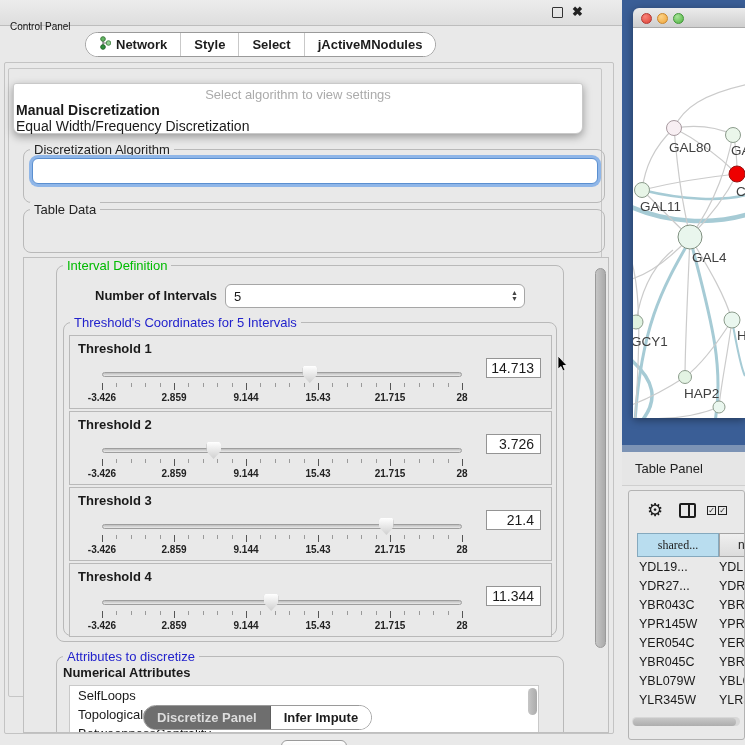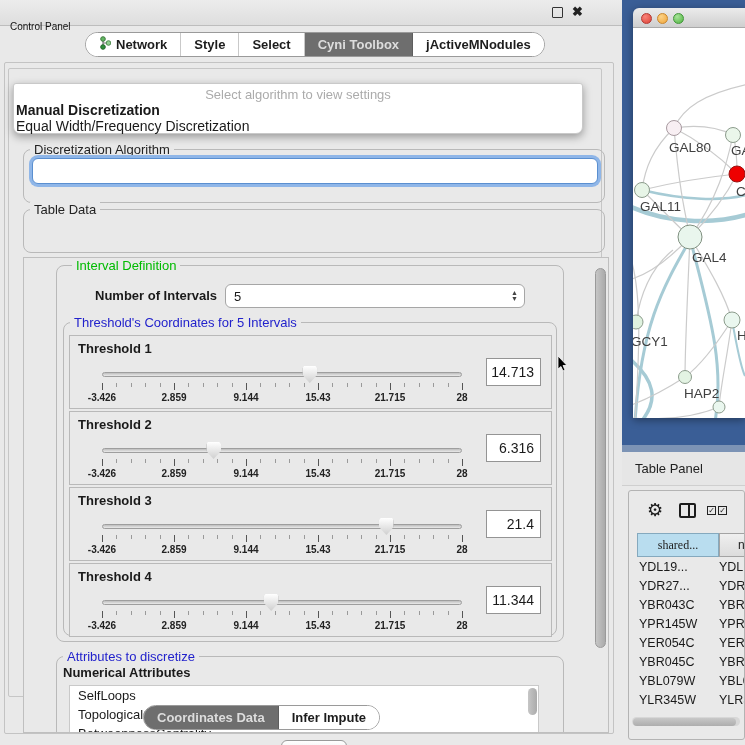--- a/index.html
+++ b/index.html
@@ -25,21 +25,21 @@
   .seg.sel { background:var(--selected-tab-bg); color:#DDD; border-right-color:#5e5e5e; }
 
   .outer2 { position:absolute; left:4px; top:62px; width:610px; height:672px;
     border:1px solid #C3C3C3; border-radius:2px; }
   .inner-panel { position:absolute; left:8px; top:68px; width:594px; height:629px;
     border:1px solid #C6C6C6; border-radius:2px; background:#E9E9E9; }
 
   .group { position:absolute; border:1px solid #B9B9B9; border-radius:8px; }
   .legend { position:absolute; top:-8px; left:6px; background:#E9E9E9; padding:0 4px;
     font-size:13px; color:#222; white-space:nowrap; }
-  .legend.green { color:var(--group-title-green);margin-left:9px; }
+  .legend.green { color:var(--group-title-green); }
   .legend.blue  { color:var(--group-title-blue); }
 
   .algo-group  { left:14px; top:80px; width:582px; height:54px; }
   .algo-combo  { position:absolute; left:8px; top:8px; width:566px; height:26px;
     background:#fff; border:1.5px solid #5A8FD0; border-radius:6px;
     box-shadow:0 0 0 3px var(--focus-ring); }
 
   .popup { position:absolute; left:13px; top:83px; width:570px; height:51px; z-index:6;
     background:#fff; border:1px solid #C9C9C9; border-radius:3px 3px 7px 7px;
     box-shadow:0 3px 9px rgba(0,0,0,.35); }
@@ -73,21 +73,21 @@
   .thumb { position:absolute; width:15px; height:17px; top:-6px; transform:translateX(-50%);
     background:linear-gradient(#FFFFFF,#CFCFCF);
     clip-path:polygon(12% 0,88% 0,100% 14%,100% 52%,50% 100%,0 52%,0 14%);
     filter:drop-shadow(0 0 1px #777); }
   .ticks { position:absolute; left:0; right:0; top:11px; height:8px; }
   .tick { position:absolute; width:1px; height:4px; background:#9a9a9a; }
   .tick.major { height:7px; background:#555; }
   .ticklabels { position:absolute; left:0; right:0; top:20px; height:11px; }
   .ticklabels span { position:absolute; transform:translateX(-50%); font-size:10px;
     font-weight:bold; color:#222; white-space:nowrap; }
-  .valbox { position:absolute; right:10px; top:22px; width:55px; height:28px;
+  .valbox { position:absolute; right:10px; top:22px; width:55px; height:20px;
     background:#fff; border:1px solid #949494; display:flex; align-items:center;
     justify-content:flex-end; padding-right:6px; font-size:14px; }
 
   .attrs-group { left:32px; top:398px; width:508px; height:110px; }
   .attrs-sub { position:absolute; left:6px; top:8px; font-size:13px; font-weight:bold; }
   .listbox { position:absolute; left:12px; top:28px; width:470px; height:78px;
     background:#fff; border:1px solid #C9C9C9; overflow:hidden; }
   .listbox ul { list-style:none; }
   .listbox li { font-size:13px; line-height:19px; padding-left:8px; white-space:nowrap; }
   .list-thumb { position:absolute; right:1px; top:2px; width:9px; height:27px;
@@ -159,23 +159,20 @@
           <circle cx="4" cy="11" r="2.3" fill="#2E8F3A" stroke="#25662C"></circle>
           <circle cx="9.5" cy="7" r="2.3" fill="#8FD08F" stroke="#4E8A4E"></circle>
         </svg></span>
       <span>Network</span>
     </div>
     <div class="seg">
       <span>Style</span>
     </div>
     <div class="seg">
       <span>Select</span>
-    </div>
-    <div class="seg sel">
-      <span>Cyni Toolbox</span>
     </div>
     <div class="seg">
       <span>jActiveMNodules</span>
     </div>
   </div>
 
 <div class="outer2"></div>
 <div class="inner-panel">
 
   <div class="group algo-group">
@@ -278,21 +275,21 @@
                 </div>
       <div class="ticklabels">
                   <span style="left: 0%;">-3.426</span>
                   <span style="left: 20%;">2.859</span>
                   <span style="left: 40%;">9.144</span>
                   <span style="left: 60%;">15.43</span>
                   <span style="left: 80%;">21.715</span>
                   <span style="left: 100%;">28</span>
                 </div>
     </div>
-    <div class="valbox">6.316</div>
+    <div class="valbox">3.726</div>
   </div>
 
   <div class="thr-box" style="top: 164px;">
     <div class="thr-title">Threshold 3</div>
     <div class="slider">
       <div class="track"></div>
       <div class="thumb" style="left: 78.9983%;"></div>
       <div class="ticks">
                   <div class="tick major" style="left: 0%;"></div>
                   <div class="tick" style="left: 4%;"></div>
@@ -395,21 +392,21 @@
     </div>
 
     <div class="vscroll-thumb"></div>
   </div>
 
   <div class="apply-btn">Apply</div>
 </div>
 
 <div class="tabstrip bottom" id="bottomTabs">
     <div class="seg sel">
-      <span>Coordinates Data</span>
+      <span>Discretize Panel</span>
     </div>
     <div class="seg">
       <span>Infer Impute</span>
     </div>
   </div>
 
 <div class="desktop">
   <div class="edge"></div>
 </div>
 <div class="net-window">

